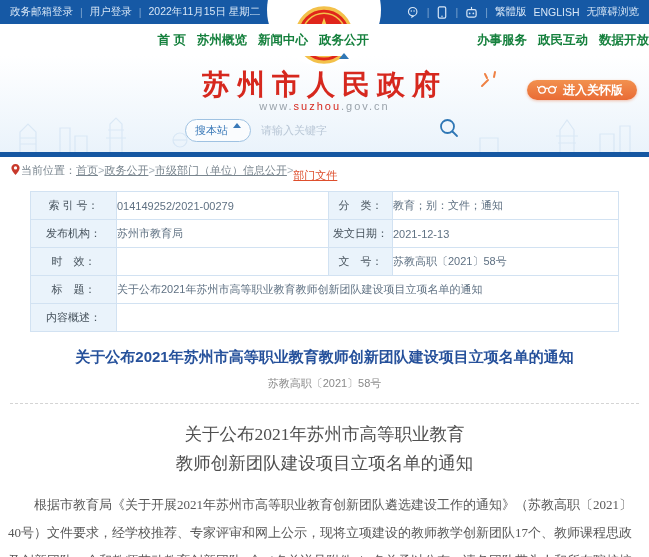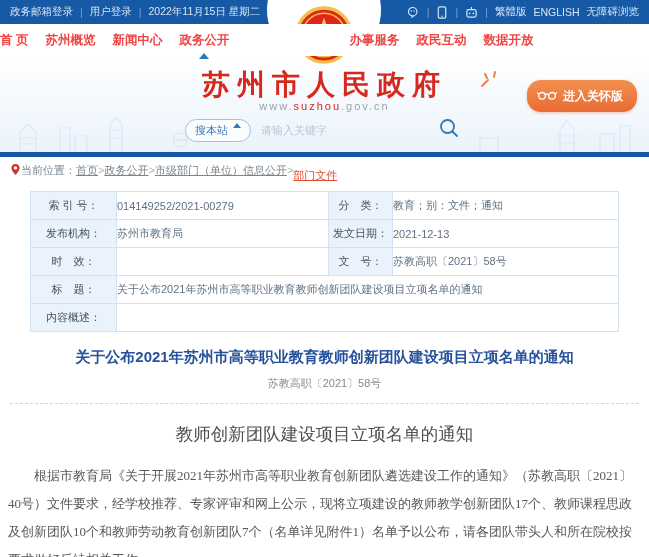--- a/index.html
+++ b/index.html
@@ -21,43 +21,43 @@
   .emblem-notch {
     position:absolute; left:267px; top:-46px; width:114px; height:112px;
     background:#fff; border-radius:50%; z-index:2;
   }
   .emblem {
     position:absolute; left:295px; top:6px; width:58px; height:58px; z-index:3;
   }
   
   .navbar {
     height:32px; background:#fff; display:flex; align-items:center;
-    justify-content:flex-start; gap:17px; font-size:12.5px; font-weight:bold;
-    color:#ef4444; position:relative; z-index:1;
+    justify-content:flex-end; gap:11px; font-size:12.5px; font-weight:bold;
+    color:#15803d; position:relative; z-index:1;
   }
   .nav-item { position:relative; cursor:pointer; white-space:nowrap; }
   .nav-spacer { width:86px; }
   .nav-tri {
     position:absolute; left:50%; bottom:-10px; transform:translateX(-50%);
     width:0; height:0; border-left:5px solid transparent;
     border-right:5px solid transparent; border-bottom:6px solid #2f77b5;
   }
   
   .banner { height:96px; background:linear-gradient(#ffffff, #eaf3fb); position:relative; }
   .site-title {
     position:absolute; top:10px; left:0; width:100%; text-align:center;
     font-size:28px; font-weight:bold; color:#d6281e; letter-spacing:7px;
   }
   .site-url {
     position:absolute; top:44px; left:0; width:100%; text-align:center;
     font-size:11px; letter-spacing:2px; color:#9aa3ab;
   }
   .site-url .red { color:#d6281e; }
   .care-btn {
-    position:absolute; right:12px; top:24px; height:32px; padding:0 14px 0 10px;
+    position:absolute; right:12px; top:24px; height:20px; padding:0 14px 0 10px;
     background:linear-gradient(#f2914f,#e96b35); color:#fff; border-radius:14px;
     font-size:12px; font-weight:bold; display:flex; align-items:center; gap:6px;
     cursor:pointer; box-shadow:0 1px 3px rgba(233,107,53,.4);
   }
   .sparkle { position:absolute; right:148px; top:14px; }
   .search-row {
     position:absolute; left:185px; top:62px; width:275px; height:24px;
     display:flex; align-items:center;
   }
   .scope-pill {
@@ -280,18 +280,19 @@
     </tr>
   </tbody>
     </table>
 </div>
 
 <div class="article">
   <div class="art-title">关于公布2021年苏州市高等职业教育教师创新团队建设项目立项名单的通知</div>
   <div class="art-docnum">苏教高职〔2021〕58号</div>
   <hr class="art-divider">
   <div class="body-title">
+    <div>关于公布2021年苏州市高等职业教育</div>
     <div>教师创新团队建设项目立项名单的通知</div>
   </div>
   <div class="body-text">
     <p class="para-indent">根据市教育局《关于开展2021年苏州市高等职业教育创新团队遴选建设工作的通知》（苏教高职〔2021〕40号）文件要求，经学校推荐、专家评审和网上公示，现将立项建设的教师教学创新团队17个、教师课程思政及创新团队10个和教师劳动教育创新团队7个（名单详见附件1）名单予以公布，请各团队带头人和所在院校按要求做好后续相关工作。</p>
   </div>
 </div>
 
 </body></html>

